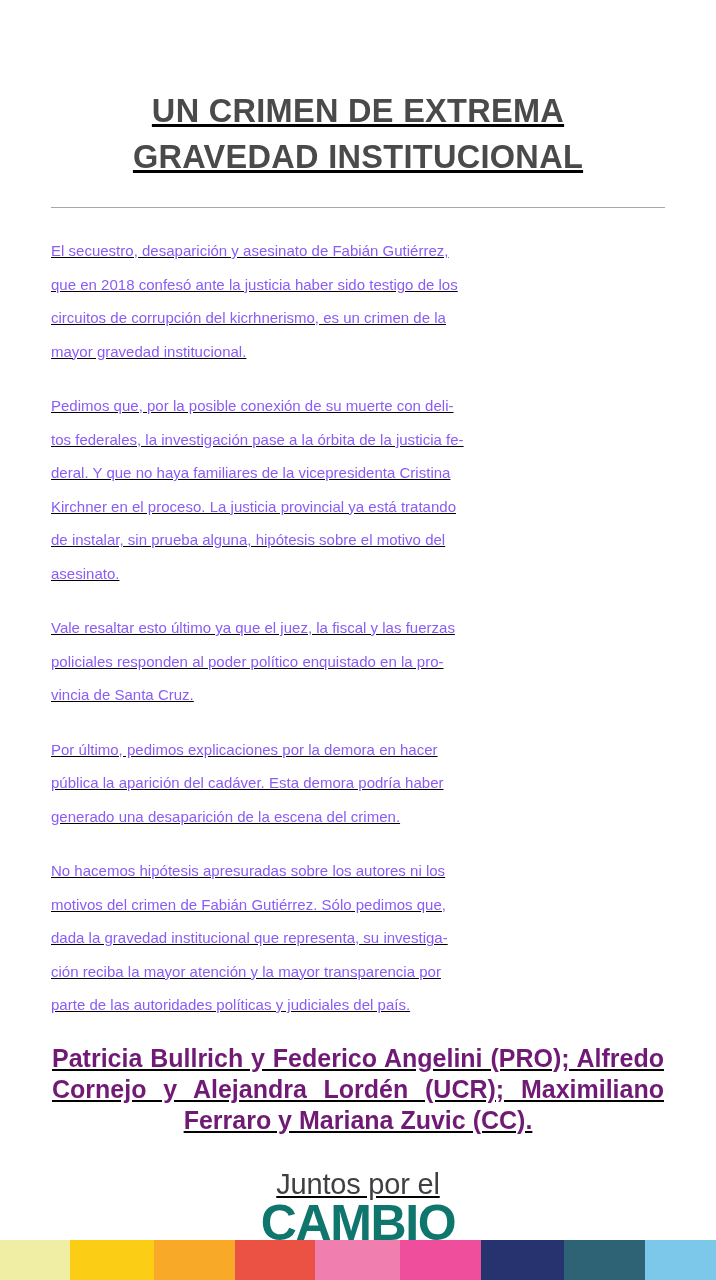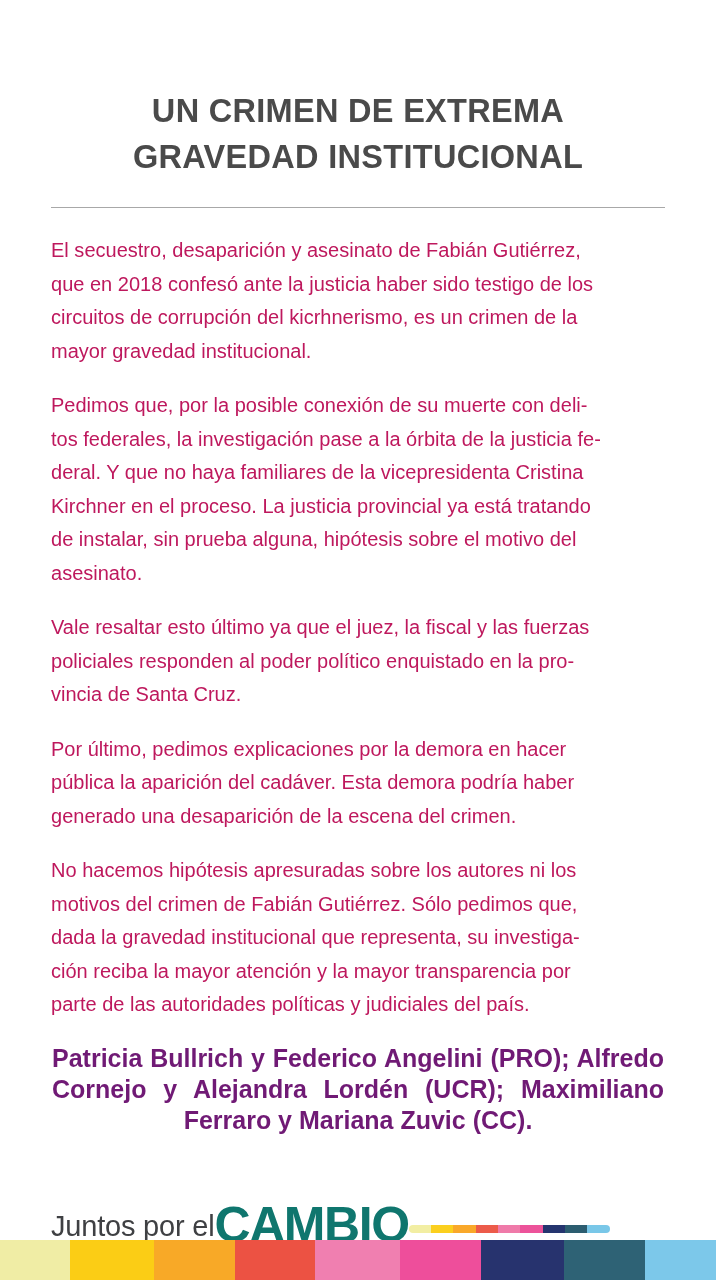--- a/index.html
+++ b/index.html
@@ -17,20 +17,21 @@
   }
 
   .page {
     width: 716px;
     height: 1280px;
     background: #ffffff;
     position: relative;
     box-sizing: border-box;
     display: flex;
     flex-direction: column;
+    text-decoration: underline;
   }
 
   .content {
     padding: 0 51px;
     box-sizing: border-box;
     flex: 1 1 auto;
   }
 
   
   .title-block {
@@ -56,23 +57,23 @@
     margin: 27px 0 0 0;
     width: 100%;
   }
 
   
   .body-block {
     padding-top: 26px;
   }
   .para {
     font-family: "Liberation Sans", sans-serif;
-    font-size: 20px;
+    font-size: 15px;
     line-height: 33.5px;
-    color: #be185d;
+    color: #8b5cf6;
     margin: 0 0 21px 0;
     text-align: left;
     white-space: pre-line;
     letter-spacing: 0.01px;
   }
   .para:last-child { margin-bottom: 0; }
 
   
   .signature {
     font-family: "Liberation Sans", sans-serif;
@@ -81,23 +82,23 @@
     line-height: 31px;
     color: #701a75;
     text-align: justify;
     text-align-last: center;
     margin: 19px 0 0 0;
     padding: 0 1px;
   }
 
   
   .logo-wrap {
-    margin-top: 66px;
-    display: flex;
-    flex-direction: row;
+    margin-top: 32px;
+    display: flex;
+    flex-direction: column;
     align-items: center;
   }
   .logo-top {
     font-family: "Liberation Sans", sans-serif;
     font-size: 29px;
     font-weight: normal;
     color: #3f4043;
     letter-spacing: -0.2px;
     line-height: 32px;
   }

